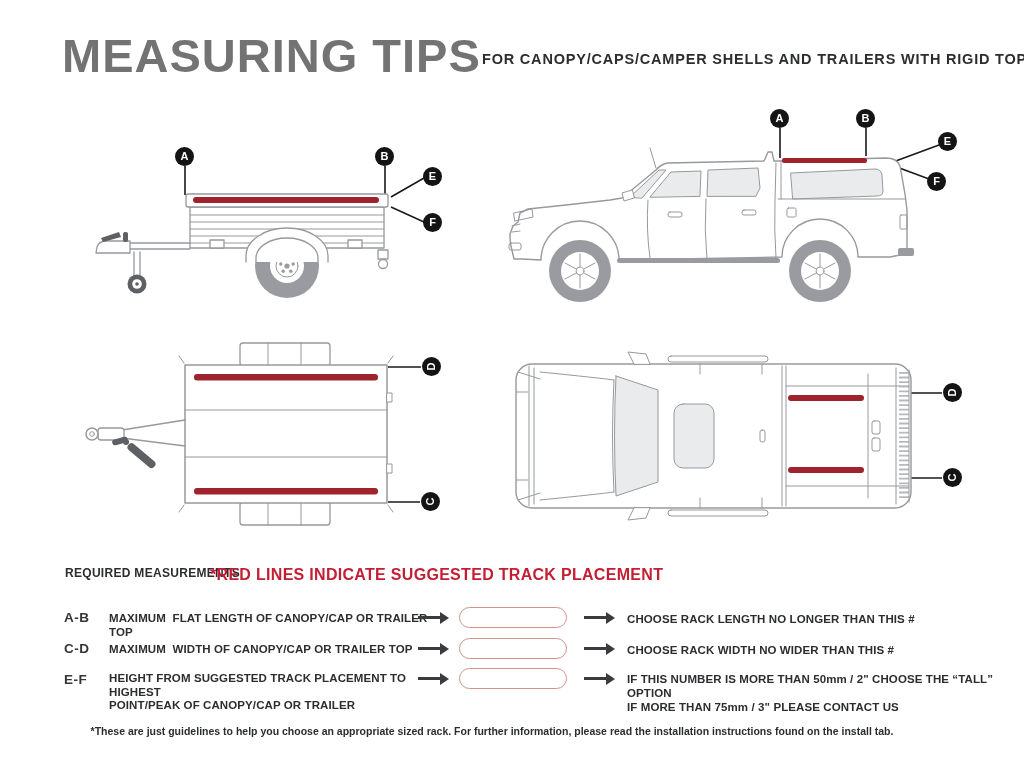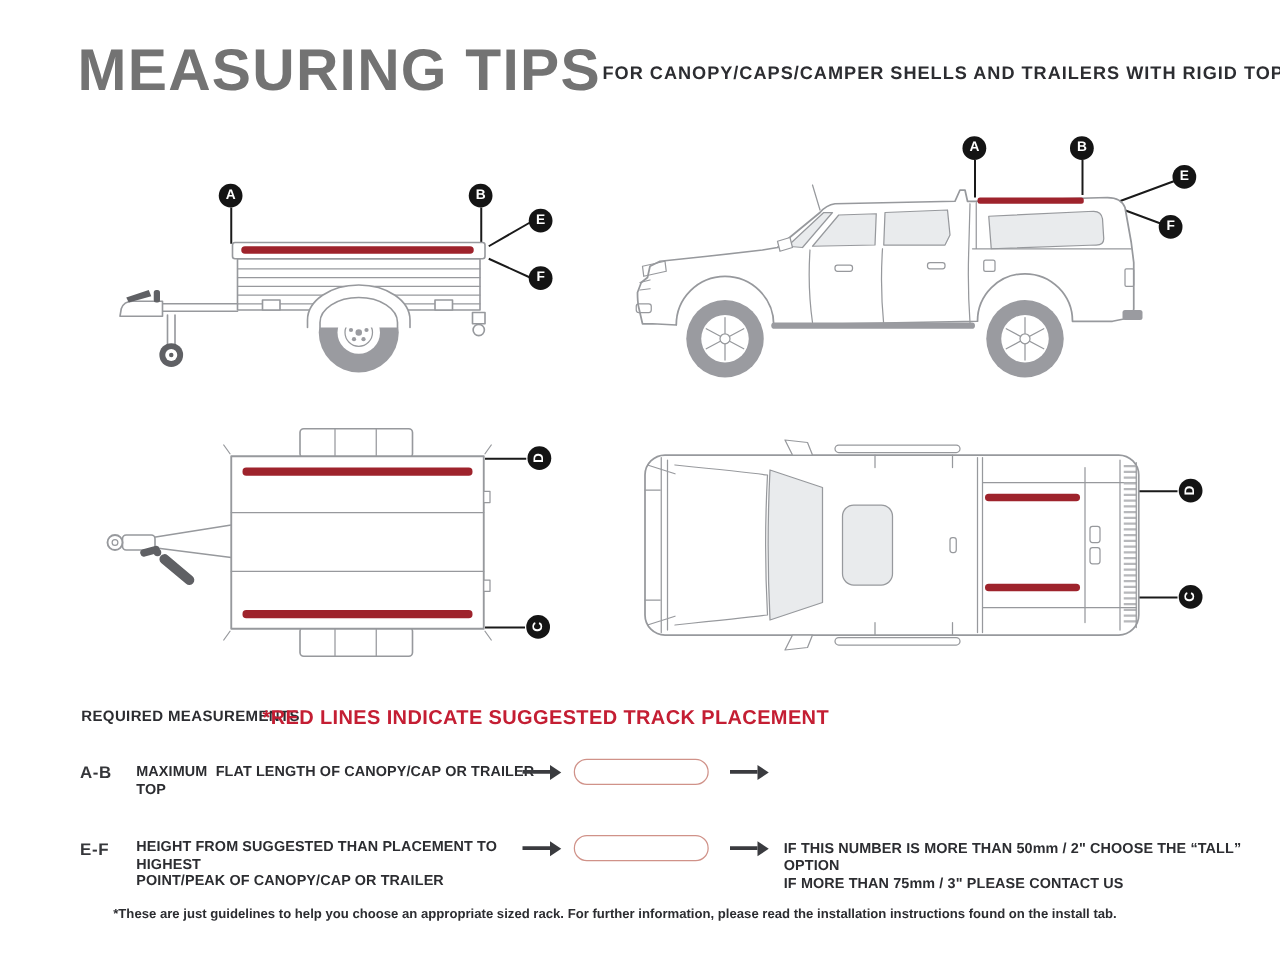--- a/index.html
+++ b/index.html
@@ -251,26 +251,35 @@
 
   <div class="legend-heading">REQUIRED MEASUREMENTS</div>
   <div class="legend-note">*RED LINES INDICATE SUGGESTED TRACK PLACEMENT</div>
 
   <div class="mrow" style="top:606px">
     <span class="key">A-B</span>
     <span class="desc">MAXIMUM  FLAT LENGTH OF CANOPY/CAP OR TRAILER TOP</span>
     <span class="arrow" style="left:418px;top:10px"></span>
     <span class="pill" style="top:1px"></span>
     <span class="arrow" style="left:584px;top:10px"></span>
+    <span class="result">CHOOSE RACK LENGTH NO LONGER THAN THIS #</span>
   </div>
 
+  <div class="mrow" style="top:637px">
+    <span class="key">C-D</span>
+    <span class="desc">MAXIMUM  WIDTH OF CANOPY/CAP OR TRAILER TOP</span>
+    <span class="arrow" style="left:418px;top:10px"></span>
+    <span class="pill" style="top:1px"></span>
+    <span class="arrow" style="left:584px;top:10px"></span>
+    <span class="result">CHOOSE RACK WIDTH NO WIDER THAN THIS #</span>
+  </div>
 
   <div class="mrow" style="top:668px">
     <span class="key">E-F</span>
-    <span class="desc" style="top:4px">HEIGHT FROM SUGGESTED THAN PLACEMENT TO HIGHEST
+    <span class="desc" style="top:4px">HEIGHT FROM SUGGESTED TRACK PLACEMENT TO HIGHEST
 POINT/PEAK OF CANOPY/CAP OR TRAILER</span>
     <span class="arrow" style="left:418px;top:9px"></span>
     <span class="pill" style="top:0px"></span>
     <span class="arrow" style="left:584px;top:9px"></span>
     <span class="result" style="top:4px">IF THIS NUMBER IS MORE THAN 50mm / 2" CHOOSE THE “TALL” OPTION
 IF MORE THAN 75mm / 3" PLEASE CONTACT US</span>
   </div>
 
   <div class="footnote">*These are just guidelines to help you choose an appropriate sized rack. For further information, please read the installation instructions found on the install tab.</div>
 

